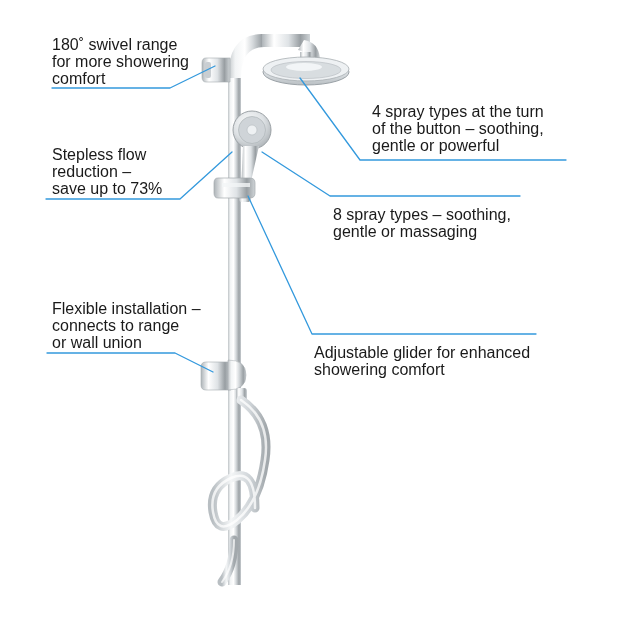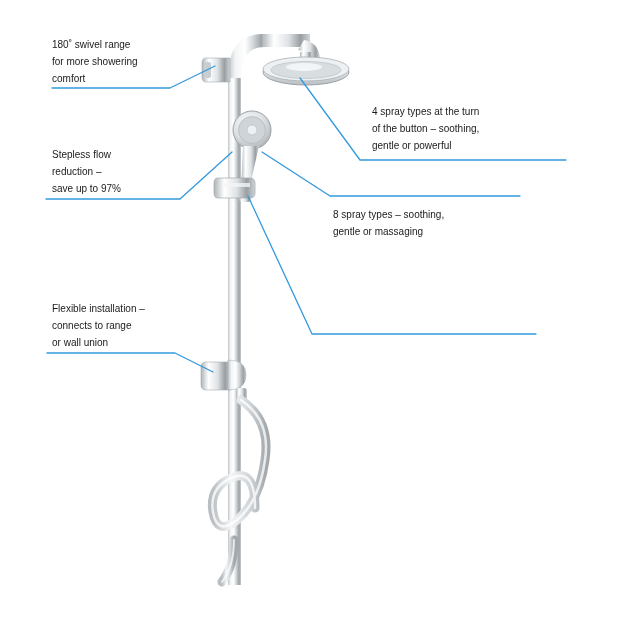--- a/index.html
+++ b/index.html
@@ -22,21 +22,21 @@
   #lines {
     position: absolute;
     left: 0;
     top: 0;
     width: 630px;
     height: 630px;
     pointer-events: none;
   }
   .callout {
     position: absolute;
-    font-size: 10px;
+    font-size: 16px;
     line-height: 17px;
     color: #1a1a1a;
     white-space: pre-line;
   }
   .c-left { text-align: left; }
   #product {
     position: absolute;
     left: 0;
     top: 0;
     width: 630px;
@@ -135,23 +135,25 @@
   <div class="callout c-left" style="left:52px; top:36px; width:200px;">180˚ swivel range
 for more showering
 comfort</div>
 
   <div class="callout c-left" style="left:372px; top:103px; width:230px;">4 spray types at the turn
 of the button – soothing,
 gentle or powerful</div>
 
   <div class="callout c-left" style="left:52px; top:146px; width:190px;">Stepless flow
 reduction –
-save up to 97%</div>
+save up to 73%</div>
 
   <div class="callout c-left" style="left:333px; top:206px; width:230px;">8 spray types – soothing,
 gentle or massaging</div>
 
   <div class="callout c-left" style="left:52px; top:300px; width:200px;">Flexible installation –
 connects to range
 or wall union</div>
 
+  <div class="callout c-left" style="left:314px; top:344px; width:260px;">Adjustable glider for enhanced
+showering comfort</div>
 
 </div>
 
 </body></html>

